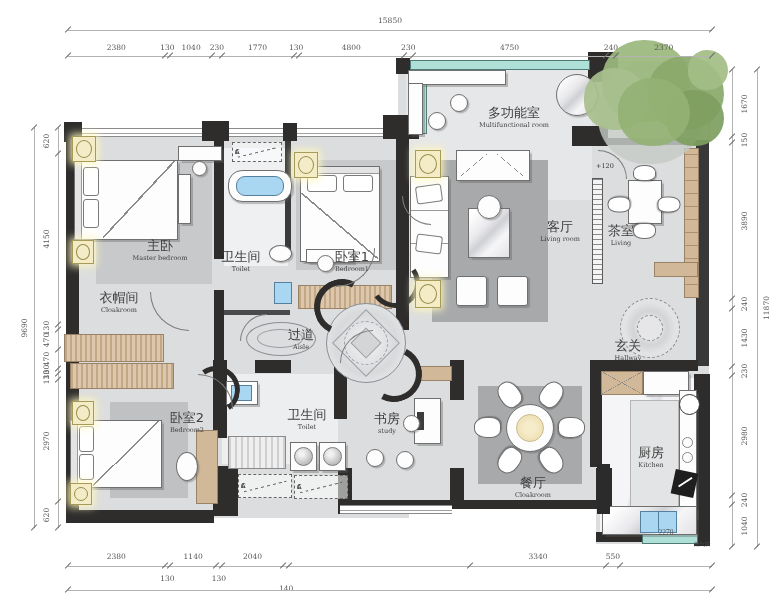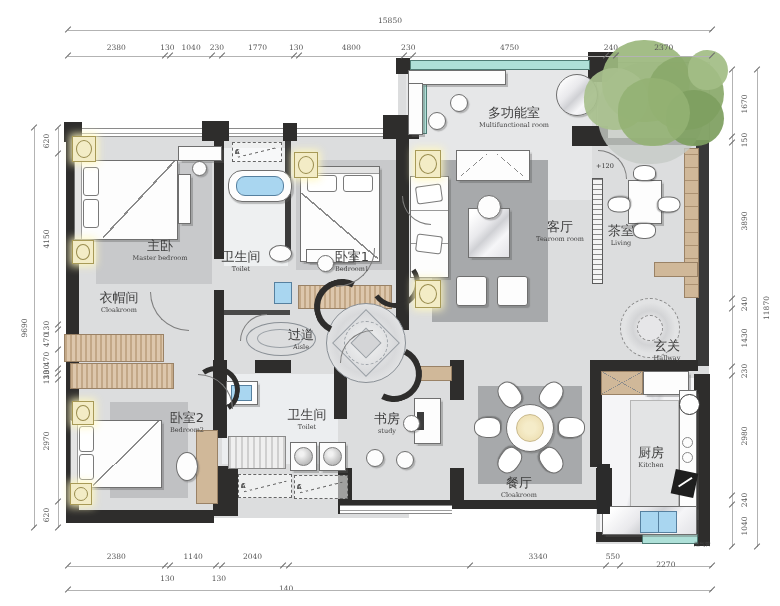--- a/index.html
+++ b/index.html
@@ -292,47 +292,47 @@
   <div class="lbl" style="left:352px;top:249px">
     <div class="cn">卧室1</div>
     <div class="en">Bedroom1</div>
   </div>
   <div class="lbl" style="left:514px;top:105px">
     <div class="cn">多功能室</div>
     <div class="en">Multifunctional room</div>
   </div>
   <div class="lbl" style="left:560px;top:219px">
     <div class="cn">客厅</div>
-    <div class="en">Tearoom room</div>
+    <div class="en">Living room</div>
   </div>
   <div class="lbl" style="left:621px;top:223px">
     <div class="cn">茶室</div>
     <div class="en">Living</div>
   </div>
-  <div class="lbl" style="left:667px;top:338px">
+  <div class="lbl" style="left:628px;top:338px">
     <div class="cn">玄关</div>
     <div class="en">Hallway</div>
   </div>
   <div class="lbl" style="left:301px;top:327px">
     <div class="cn">过道</div>
     <div class="en">Aisle</div>
   </div>
   <div class="lbl" style="left:187px;top:410px">
     <div class="cn">卧室2</div>
     <div class="en">Bedroom2</div>
   </div>
   <div class="lbl" style="left:307px;top:407px">
     <div class="cn">卫生间</div>
     <div class="en">Toilet</div>
   </div>
   <div class="lbl" style="left:387px;top:411px">
     <div class="cn">书房</div>
     <div class="en">study</div>
   </div>
-  <div class="lbl" style="left:519px;top:475px">
+  <div class="lbl" style="left:533px;top:475px">
     <div class="cn">餐厅</div>
     <div class="en">Cloakroom</div>
   </div>
   <div class="lbl" style="left:651px;top:445px">
     <div class="cn">厨房</div>
     <div class="en">Kitchen</div>
   </div>
 
 <i class="dline" style="left: 68px; top: 30px; width: 644px; height: 1px;"></i>
     <i class="tick" style="left: 64px; top: 29px;"></i>
@@ -374,21 +374,21 @@
     <i class="tick" style="left: 217.585px; top: 565px;"></i>
     <i class="dim" style="left: 252.464px; top: 556px; transform: translate(-50%, -50%);">2040</i>
     <i class="tick" style="left: 279.344px; top: 565px;"></i>
     <i class="dim" style="left: 286.188px; top: 588px; transform: translate(-50%, -50%);">140</i>
     <i class="tick" style="left: 285.032px; top: 565px;"></i>
     <i class="tick" style="left: 466.246px; top: 565px;"></i>
     <i class="dim" style="left: 538.1px; top: 556px; transform: translate(-50%, -50%);">3340</i>
     <i class="tick" style="left: 601.953px; top: 565px;"></i>
     <i class="dim" style="left: 612.861px; top: 556px; transform: translate(-50%, -50%);">550</i>
     <i class="tick" style="left: 615.768px; top: 565px;"></i>
-    <i class="dim" style="left: 665.884px; top: 564px; transform: translate(-50%, -50%);">2270</i>
+    <i class="dim" style="left: 665.884px; top: 532px; transform: translate(-50%, -50%); font-family: Liberation Serif, serif;">2270</i>
     <i class="tick" style="left: 708px; top: 565px;"></i>
     <i class="dline" style="left: 68px; top: 590px; width: 644px; height: 1px;"></i>
     <i class="tick" style="left: 64px; top: 589px;"></i>
     <i class="tick" style="left: 708px; top: 589px;"></i>
     <i class="dline" style="left: 34px; top: 128px; width: 1px; height: 400px;"></i>
     <i class="tick" style="left: 30px; top: 127px;"></i>
     <i class="tick" style="left: 30px; top: 527px;"></i>
     <i class="dim" style="left: 24px; top: 328px; transform: translate(-50%, -50%) rotate(-90deg);">9690</i>
     <i class="dline" style="left: 58px; top: 128px; width: 1px; height: 400px;"></i>
     <i class="tick" style="left: 54px; top: 127px;"></i>

